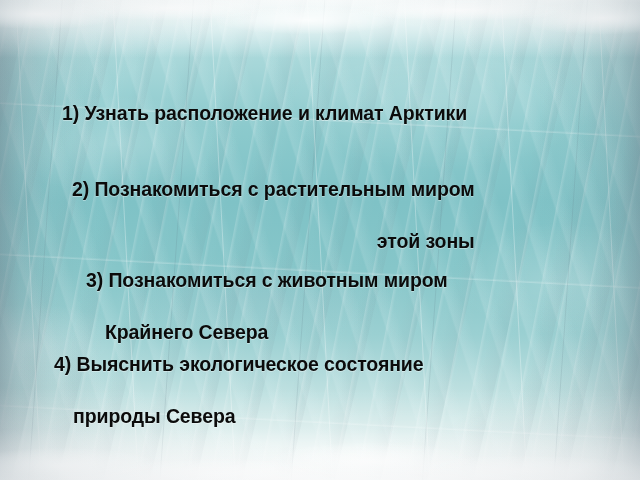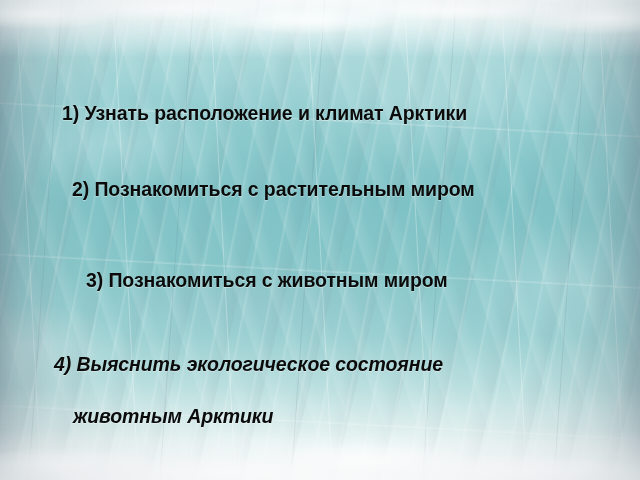--- a/index.html
+++ b/index.html
@@ -156,21 +156,21 @@
     font-weight: bold;
     font-size: 19.5px;
     line-height: 26px;
     letter-spacing: -0.1px;
     white-space: pre-line;
     text-shadow: 0 1px 0 rgba(255,255,255,0.35);
   }
   .obj-1 { left: 46px;  top: 74px;  }
   .obj-2 { left: 56px;  top: 150px; text-indent: 0; text-align: right; }
   .obj-3 { left: 40px;  top: 241px; margin-left: 30px; }
-  .obj-4 { left: 38px;  top: 325px; font-style: italic; }
+  .obj-4 { left: 38px;  top: 325px; }
 
   .obj-head { display: block; }
   .obj-cont { display: block; padding-left: 19px; }
 </style>
 </head>
 <body>
 
 <div id="slide">
 
   <div class="bg-layer bg-base"></div>
@@ -183,25 +183,27 @@
   <div class="bg-layer bg-vignette"></div>
 
   <div class="objectives">
 
     <div class="objective obj-1">
       <span class="obj-head">1) Узнать расположение и климат Арктики</span>
     </div>
 
     <div class="objective obj-2">
       <span class="obj-head">2) Познакомиться с растительным миром</span>
+      <span class="obj-cont">этой зоны</span>
     </div>
 
     <div class="objective obj-3">
       <span class="obj-head">3) Познакомиться с животным миром</span>
+      <span class="obj-cont">Крайнего Севера</span>
     </div>
 
     <div class="objective obj-4">
       <span class="obj-head">4) Выяснить экологическое состояние</span>
-      <span class="obj-cont">животным Арктики</span>
+      <span class="obj-cont">природы Севера</span>
     </div>
 
   </div>
 </div>
 
 </body></html>

